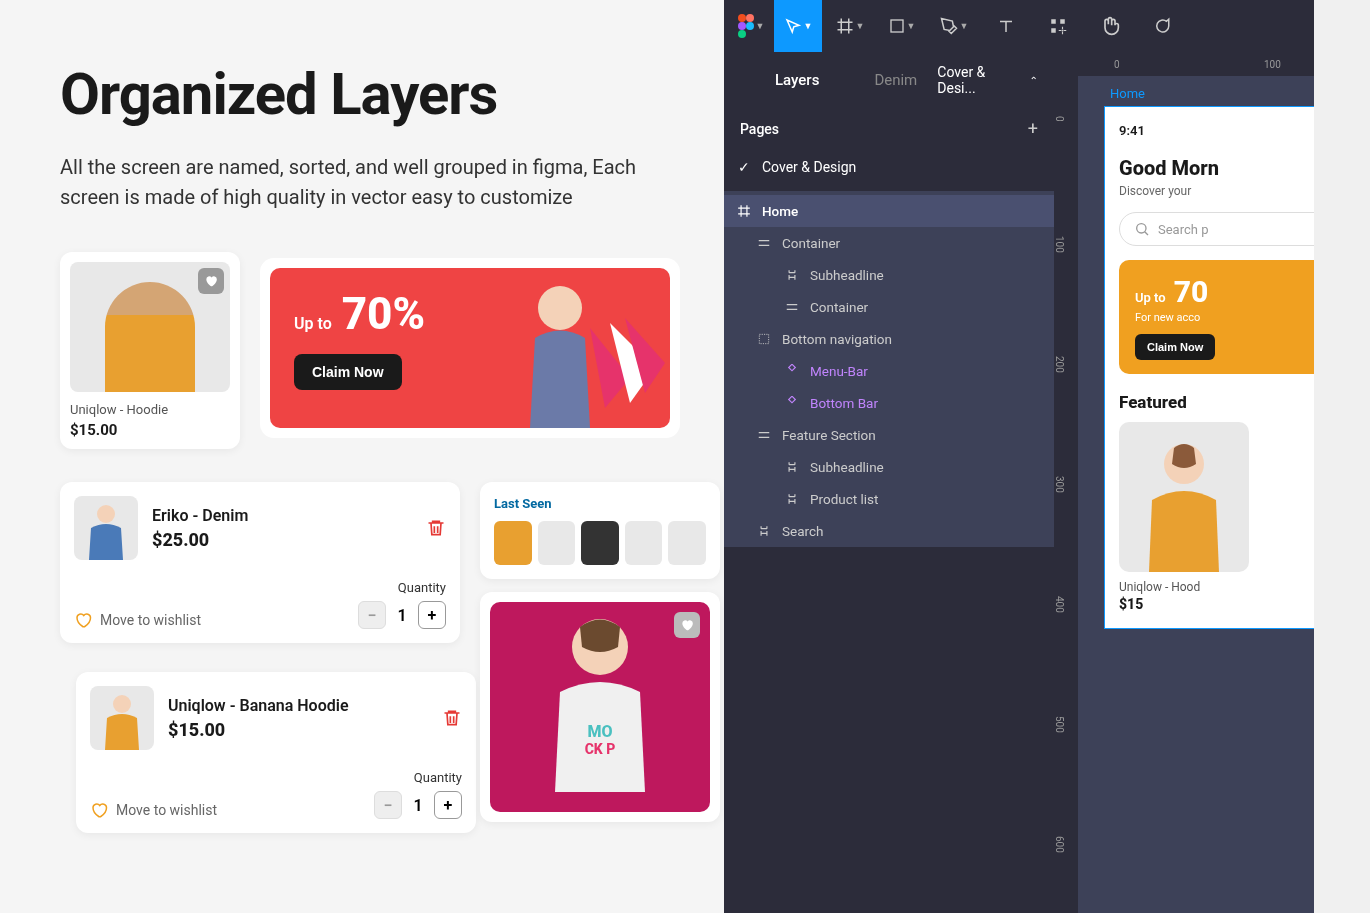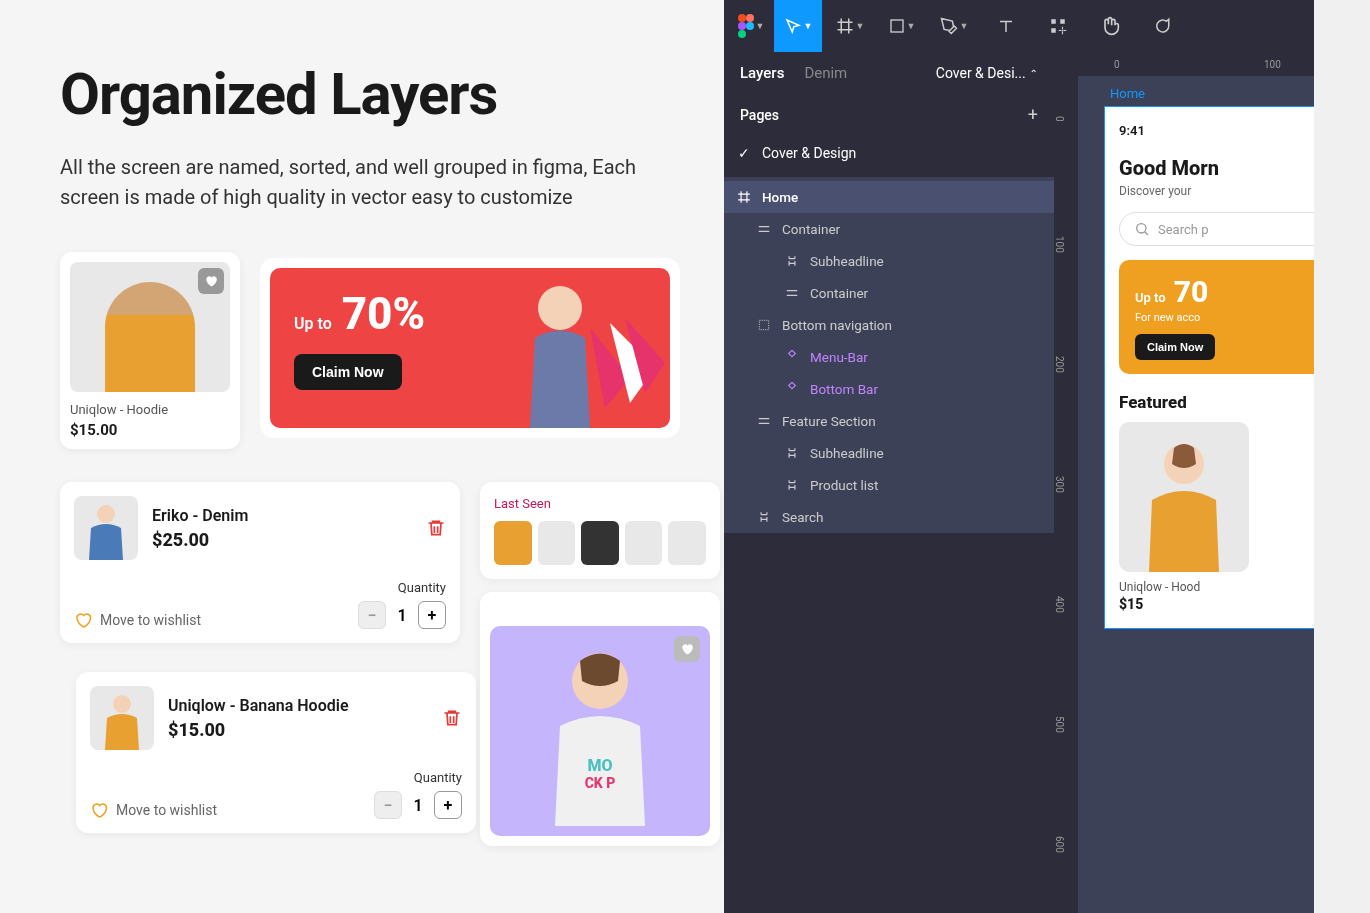--- a/index.html
+++ b/index.html
@@ -34,37 +34,37 @@
 .cart-bottom { display:flex; justify-content:space-between; align-items:flex-end; margin-top: 20px; }
 .wishlist { display:flex; align-items:center; gap:8px; color:#666; font-size:14px; cursor:pointer; }
 .wishlist-heart { color: #f0a020; font-size:18px; }
 .qty-block { text-align:right; }
 .qty-label { font-size: 13px; color: #333; margin-bottom: 6px; }
 .qty-row { display:flex; align-items:center; gap:8px; }
 .qty-btn { width: 28px; height: 28px; border: 1.5px solid #999; border-radius: 6px; background:#fff; display:flex; align-items:center; justify-content:center; cursor:pointer; font-size:16px; font-weight:600; }
 .qty-btn.minus { background:#eee; color:#999; border-color:#ddd; }
 .qty-val { font-size: 16px; font-weight:600; width:16px; text-align:center; }
 .last-seen-card { position:absolute; top: 230px; left: 420px; width: 240px; padding: 14px; }
-.last-seen-title { font-size: 13px; font-weight:400; color:#be185d; margin-bottom:10px; }
+.last-seen-title { font-size: 13px; font-weight:700; color:#0369a1; margin-bottom:10px; }
 .thumbs-row { display:flex; gap:6px; }
 .mini-thumb { width:40px; height:44px; background:#e8e8e8; border-radius:6px; }
 .kid-card { position:absolute; top: 340px; left: 420px; width: 240px; padding: 10px; }
-.kid-img { width:100%; height:210px; background:#c4b5fd; border-radius:10px; position:relative; overflow:hidden; display:flex; align-items:center; justify-content:center;margin-top:24px; }
+.kid-img { width:100%; height:210px; background:#be185d; border-radius:10px; position:relative; overflow:hidden; display:flex; align-items:flex-start; justify-content:center; }
 
 .right-panel { width: 590px; height: 913px; display:flex; position:relative; background:#1e1e2e; overflow:hidden; }
 .figma-toolbar { position:absolute; top:0; left:0; right:0; height:52px; background:#2c2c3a; display:flex; align-items:center; padding:0 8px; gap:4px; z-index:10; }
 .tb-item { width:48px; height:52px; display:flex; align-items:center; justify-content:center; color:#ccc; cursor:pointer; position:relative; }
 .tb-item.figma { width:38px; }
 .tb-item.active { background:#0d99ff; color:#fff; }
 .tb-chevron { font-size:9px; margin-left:2px; color:#aaa; }
 .tb-item.active .tb-chevron { color:#fff; }
 
 .layers-panel { position:absolute; top:52px; left:0; width:330px; bottom:0; background:#2c2c3a; color:#ccc; font-size:14px; }
 .tabs-row { display:flex; align-items:center; padding:12px 16px; gap:20px; }
-.tab { color:#888; cursor:pointer; font-size:15px; }
+.tab { color:#888; cursor:pointer; font-size:15px;margin-left:35px; }
 .tab.active { color:#fff; font-weight:500; }
 .file-name { margin-left:auto; color:#fff; font-size:14px; display:flex; align-items:center; gap:4px; }
 .pages-header { display:flex; align-items:center; justify-content:space-between; padding:10px 16px; }
 .pages-label { color:#fff; font-weight:500; }
 .plus-icon { color:#ccc; cursor:pointer; font-size:18px; }
 .page-item { padding:10px 16px 10px 38px; display:flex; align-items:center; gap:10px; cursor:pointer; position:relative; }
 .page-check { position:absolute; left:14px; color:#fff; }
 .page-item.active { color:#fff; }
 .layer-tree { background:#3d4158; margin-top:6px; padding-top:4px; }
 .layer-row { display:flex; align-items:center; padding:8px 12px; gap:10px; cursor:pointer; font-size:13.5px; }

